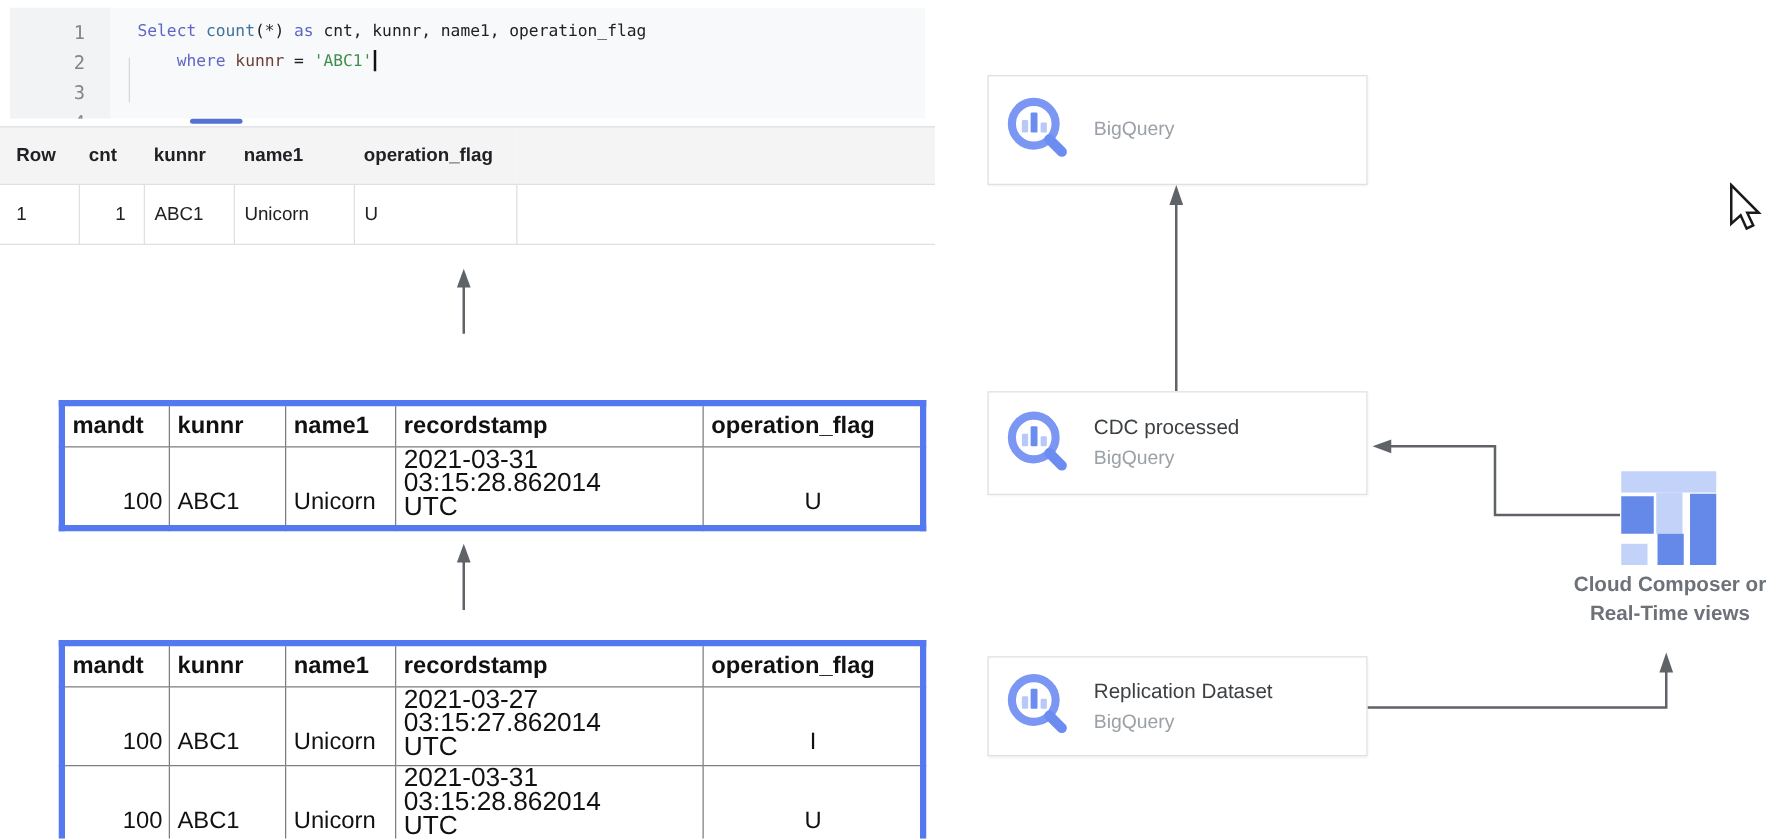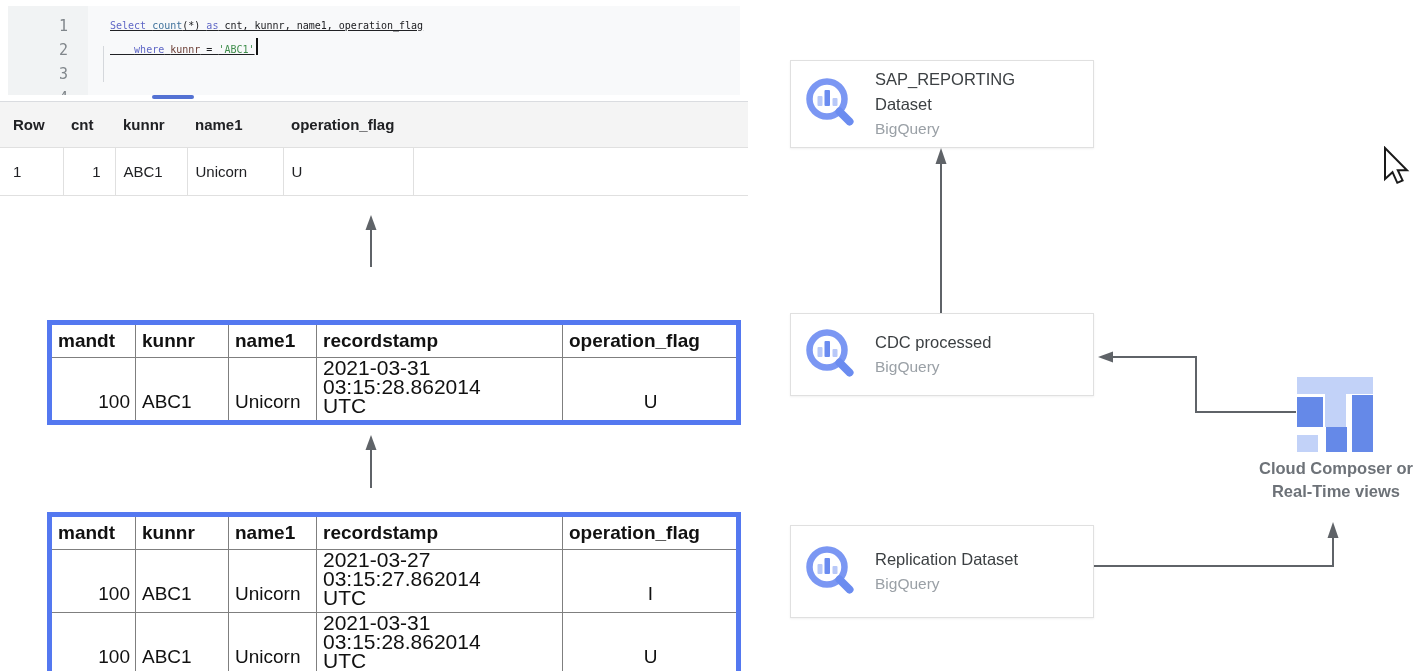--- a/index.html
+++ b/index.html
@@ -6,21 +6,21 @@
   .canvas{position:relative;width:1416px;height:671px;background:#ffffff;overflow:hidden;
           font-family:"Liberation Sans",sans-serif;color:#202124;}
 
   
   .editor{position:absolute;left:8px;top:6px;width:732px;height:89px;display:flex;overflow:hidden;}
   .gutter{width:80px;background:#f1f3f4;padding-top:8px;box-sizing:border-box;}
   .gutter .ln{height:24px;line-height:24px;text-align:right;padding-right:20px;
               font-family:"DejaVu Sans Mono",monospace;font-size:15px;color:#80868b;}
   .code{flex:1;background:#f8f9fa;padding-top:8px;padding-left:22px;box-sizing:border-box;}
   .code-line{height:24px;line-height:24px;white-space:pre;
-             font-family:"DejaVu Sans Mono",monospace;font-size:10px;color:var(--code-default,#202124);text-decoration:underline;}
+             font-family:"DejaVu Sans Mono",monospace;font-size:13px;color:var(--code-default,#202124);}
   .tok-kw{color:var(--keyword-blue,#5f67c6);}
   .tok-fn{color:var(--function-teal,#3f729c);}
   .tok-def{color:var(--code-default,#202124);}
   .tok-col{color:var(--column-maroon,#6d4037);}
   .tok-str{color:var(--string-green,#3f8e4b);}
   .caret{display:inline-block;width:2px;height:17px;background:#111;vertical-align:text-bottom;margin-left:1px;}
   .indent-guide{position:absolute;left:103px;top:46px;width:1px;height:36px;background:#d5d8dc;}
   .tab-indicator{position:absolute;left:152px;top:95px;width:42px;height:4px;border-radius:2px;
                  background:var(--tab-indicator-blue,#5472d3);}
 
@@ -52,21 +52,21 @@
 
   
   .arrows{position:absolute;left:0;top:0;pointer-events:none;}
 
   
   .card{position:absolute;left:790px;width:304px;box-sizing:border-box;background:#fff;
         border:1px solid #e0e0e0;box-shadow:0 1px 2px rgba(0,0,0,.06);
         display:flex;align-items:center;}
   .card-sap{top:60px;height:88px;}
   .card-cdc{top:313px;height:83px;}
-  .card-repl{top:525px;height:93px;}
+  .card-repl{top:525px;height:80px;}
   .bq-icon{margin-left:12px;flex:0 0 auto;}
   .bq-ring{fill:#fff;stroke:#7b97f3;stroke-width:6.5;}
   .bq-bar-light{fill:var(--bigquery-light-blue,#b8c8f8);}
   .bq-bar-med{fill:var(--bigquery-blue,#6b8cf0);}
   .bq-handle{stroke:var(--bigquery-blue,#6b8cf0);stroke-width:8;stroke-linecap:round;}
   .card-text{margin-left:14px;}
   .card-title{font-size:16.5px;line-height:25px;color:#3c4043;white-space:pre-line;}
   .card-sub{font-size:15.5px;line-height:24px;color:var(--subtitle-gray,#9aa0a6);}
 
   
@@ -216,22 +216,20 @@
 
   <div class="card card-sap">
     <svg class="bq-icon" width="58" height="58" viewBox="0 0 58 58">
       <circle class="bq-ring" cx="24" cy="24" r="17.5"></circle>
       <rect class="bq-bar-light" x="14.5" y="21" width="5" height="10" rx="1"></rect>
       <rect class="bq-bar-med" x="21.5" y="15" width="5.5" height="16" rx="1"></rect>
       <rect class="bq-bar-light" x="29.5" y="23" width="5" height="8" rx="1"></rect>
       <line class="bq-handle" x1="36.5" y1="36.5" x2="46.5" y2="46.5"></line>
     </svg>
     <div class="card-text">
-      <div class="card-title">SAP_REPORTING
-Dataset</div>
       <div class="card-sub">BigQuery</div>
     </div>
   </div>
 
   <div class="card card-cdc">
     <svg class="bq-icon" width="58" height="58" viewBox="0 0 58 58">
       <circle class="bq-ring" cx="24" cy="24" r="17.5"></circle>
       <rect class="bq-bar-light" x="14.5" y="21" width="5" height="10" rx="1"></rect>
       <rect class="bq-bar-med" x="21.5" y="15" width="5.5" height="16" rx="1"></rect>
       <rect class="bq-bar-light" x="29.5" y="23" width="5" height="8" rx="1"></rect>

